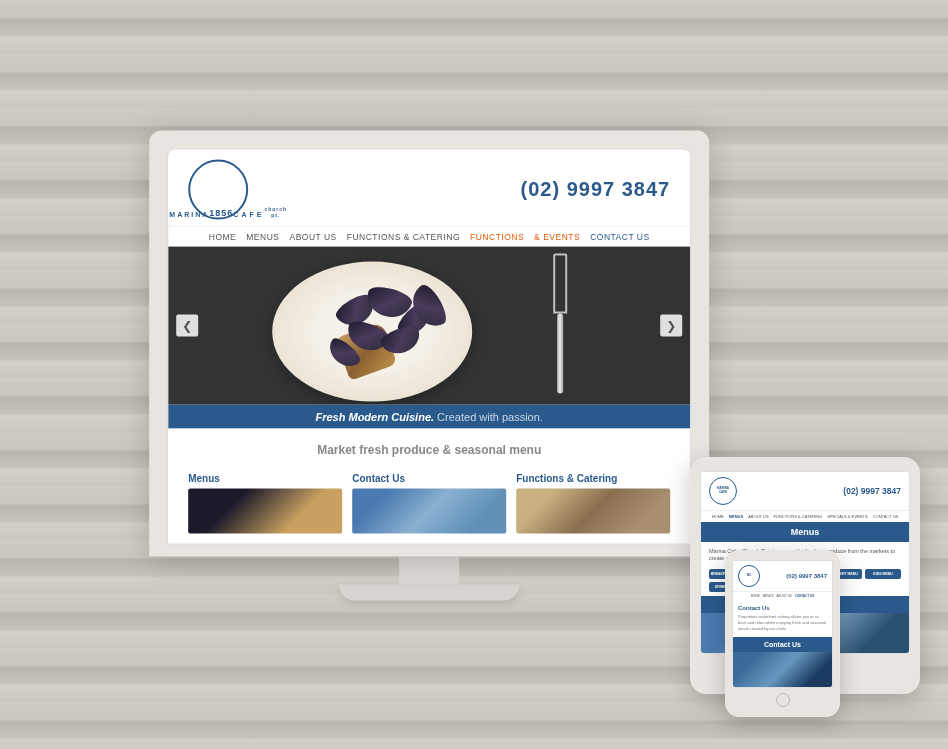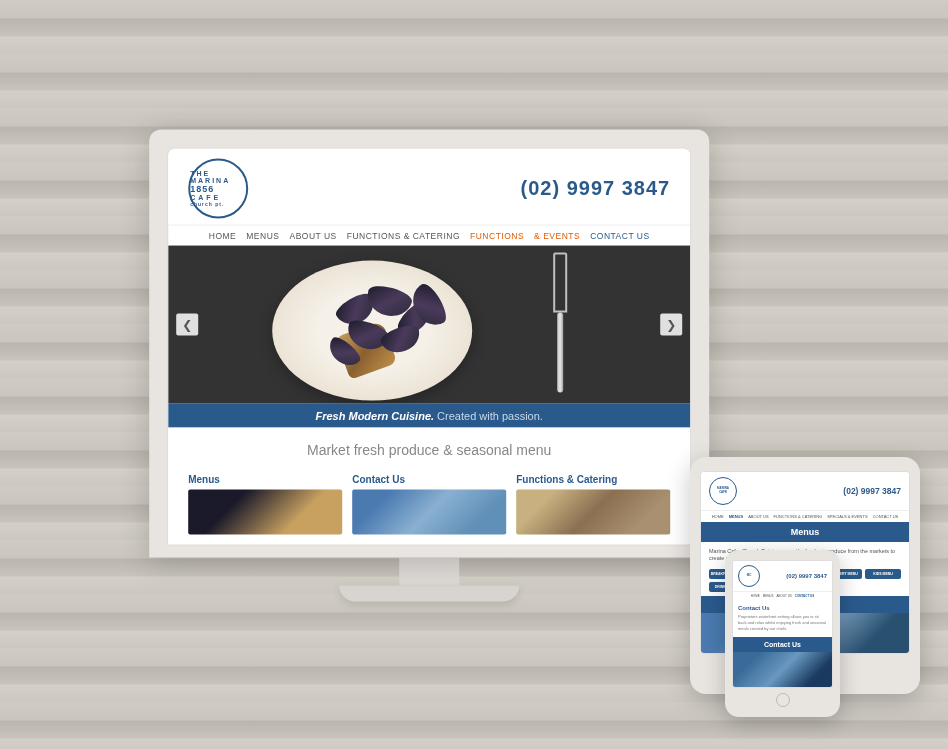--- a/index.html
+++ b/index.html
@@ -88,22 +88,22 @@
       padding: 10px 20px 6px 20px;
       background: #fff;
     }
 
     .site-logo {
       width: 60px;
       height: 60px;
       border: 2.5px solid #2a5a8c;
       border-radius: 50%;
       display: flex;
-      flex-direction: column;
-      align-items: flex-start;
+      flex-direction: row;
+      align-items: flex-end;
       justify-content: center;
       color: #2a5a8c;
       font-size: 6px;
       font-weight: bold;
       text-align: center;
       letter-spacing: 1px;
       position: relative;
     }
     .logo-marina { font-size: 7px; letter-spacing: 2px; }
     .logo-cafe { font-size: 7px; letter-spacing: 3px; }
@@ -262,21 +262,22 @@
 
     .tagline-title {
       color: #2a5a8c;
       font-size: 15px;
       font-weight: bold;
       margin-bottom: 4px;
     }
 
     .tagline-sub {
       color: #888;
-      font-size: 14px;
+      font-size: 12px;
+      font-weight: bold;
     }
 
     .cards-row {
       display: flex;
       padding: 8px 20px 10px;
       gap: 10px;
       background: #fff;
     }
 
     .card {

